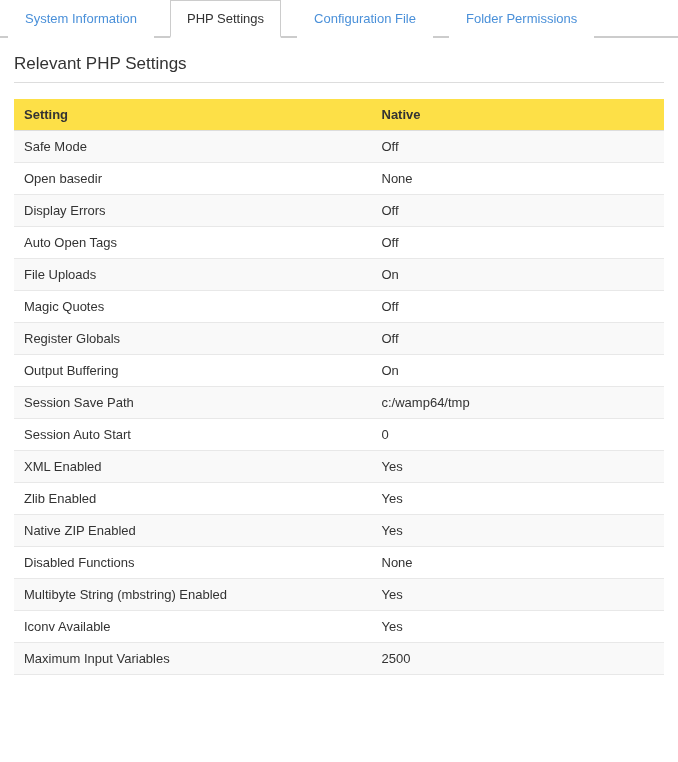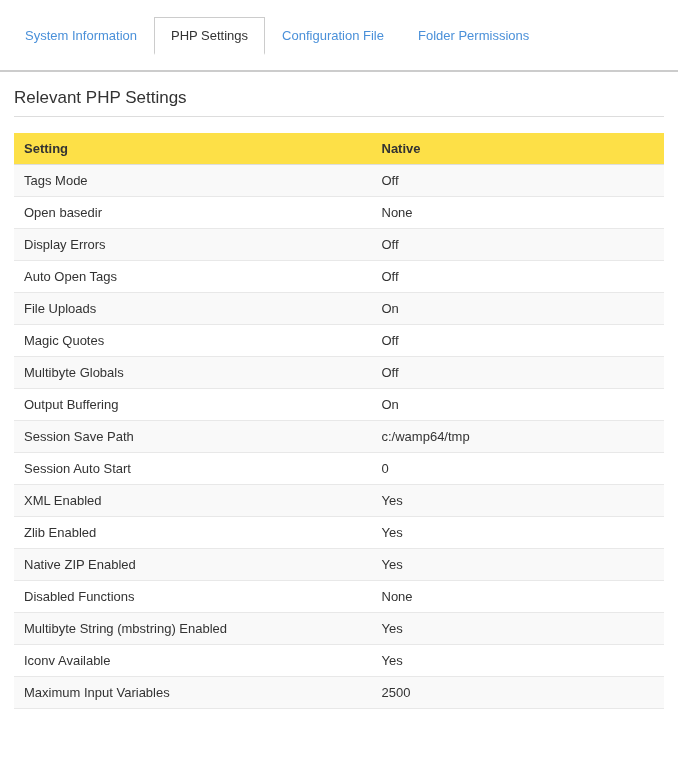--- a/index.html
+++ b/index.html
@@ -5,22 +5,23 @@
     * { box-sizing: border-box; margin: 0; padding: 0; }
     body {
       font-family: Arial, sans-serif;
       font-size: 13px;
       background: #fff;
       color: #333;
     }
     .tabs {
       display: flex;
       border-bottom: 2px solid #ccc;
-      padding: 17px 8px;
+      padding: 0 8px;
       background: #fff;
+      gap: 16px;
     }
     .tab {
       padding: 10px 16px;
       cursor: pointer;
       color: #4a90d9;
       font-size: 13px;
       border: 1px solid transparent;
       border-bottom: none;
       margin-bottom: -2px;
       background: #fff;
@@ -85,21 +86,21 @@
   <h2 class="section-title">Relevant PHP Settings</h2>
   <table>
     <thead>
       <tr id="table-header">
           <th class="col-setting">Setting</th>
           <th class="col-value">Native</th>
         </tr>
     </thead>
     <tbody id="table-body">
         <tr>
-          <td class="col-setting">Tags Mode</td>
+          <td class="col-setting">Safe Mode</td>
           <td class="col-value">Off</td>
         </tr>
         <tr>
           <td class="col-setting">Open basedir</td>
           <td class="col-value">None</td>
         </tr>
         <tr>
           <td class="col-setting">Display Errors</td>
           <td class="col-value">Off</td>
         </tr>
@@ -109,21 +110,21 @@
         </tr>
         <tr>
           <td class="col-setting">File Uploads</td>
           <td class="col-value">On</td>
         </tr>
         <tr>
           <td class="col-setting">Magic Quotes</td>
           <td class="col-value">Off</td>
         </tr>
         <tr>
-          <td class="col-setting">Multibyte Globals</td>
+          <td class="col-setting">Register Globals</td>
           <td class="col-value">Off</td>
         </tr>
         <tr>
           <td class="col-setting">Output Buffering</td>
           <td class="col-value">On</td>
         </tr>
         <tr>
           <td class="col-setting">Session Save Path</td>
           <td class="col-value">c:/wamp64/tmp</td>
         </tr>

